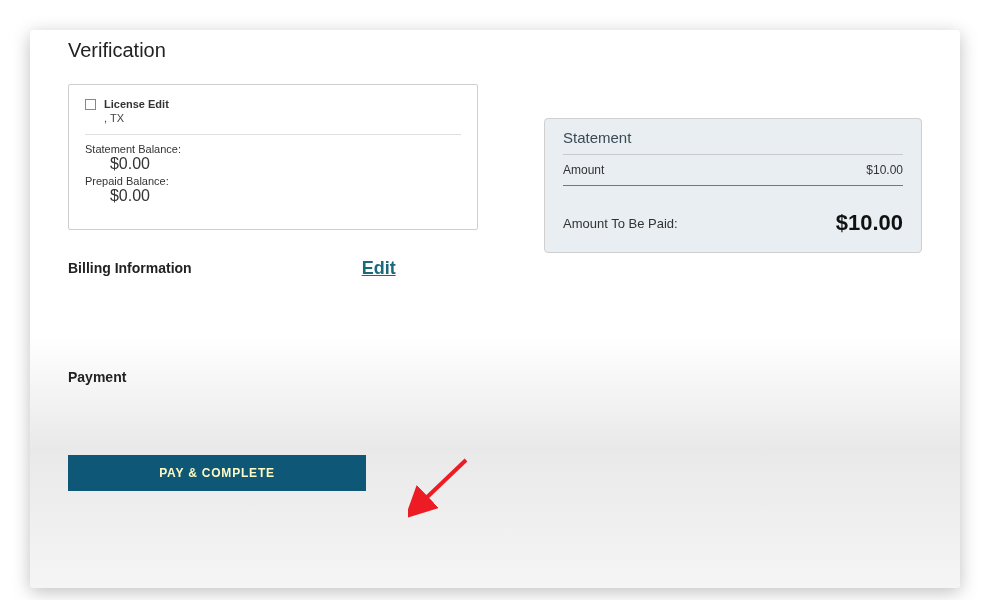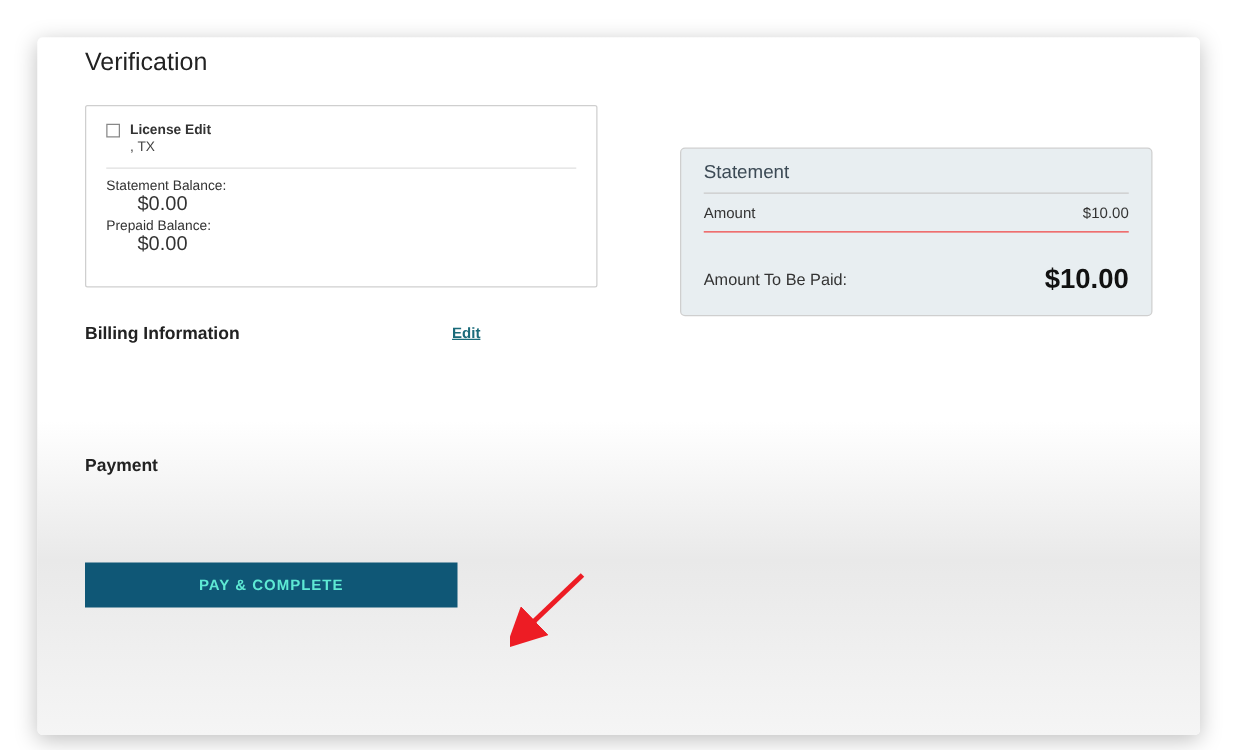--- a/index.html
+++ b/index.html
@@ -98,38 +98,38 @@
       align-items: center;
       margin-top: 28px;
       gap: 170px;
     }
     .section-title {
       font-size: 14px;
       font-weight: 700;
       color: #222;
     }
     .edit-link {
-      font-size: 12px;
+      font-size: 18px;
       color: #1a6b7a;
       font-weight: 600;
       text-decoration: underline;
       cursor: pointer;
     }
     .payment-title {
       font-size: 14px;
       font-weight: 700;
       color: #222;
       margin-top: 90px;
     }
     .pay-btn {
       margin-top: 70px;
       width: 298px;
       height: 36px;
       background: #0f5776;
-      color: #5eead4;
+      color: #fef9c3;
       border: none;
       font-size: 12px;
       font-weight: 600;
       letter-spacing: 0.8px;
       cursor: pointer;
       display: flex;
       align-items: center;
       justify-content: center;
     }
     .arrow {

